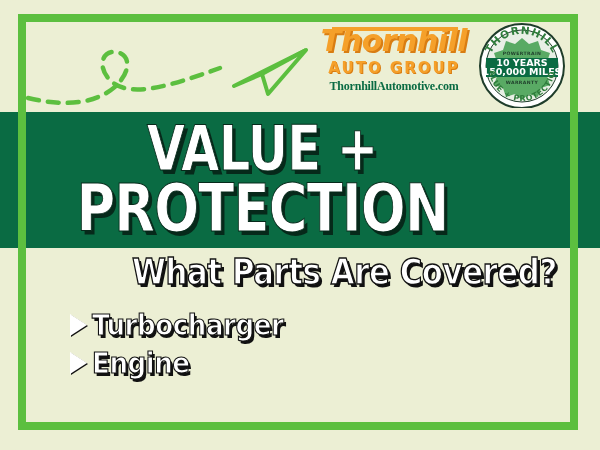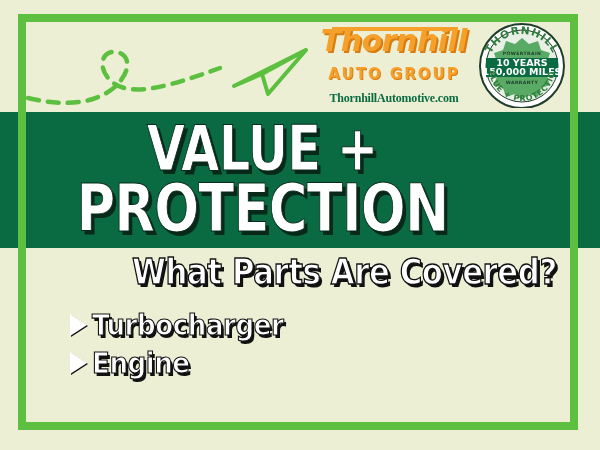--- a/index.html
+++ b/index.html
@@ -42,21 +42,21 @@
     text-shadow:2px 2px 0 #d97d12;
     margin:0;
   }
   .logo-bar{
     position:absolute;left:22px;top:3px;width:126px;height:4px;
     background:#f5a02a;
   }
   .logo-auto{
     font-family:"DejaVu Sans", sans-serif;
     font-weight:bold;font-size:15px;letter-spacing:2px;
-    color:#f5a02a;line-height:17px;margin:8px;
+    color:#f5a02a;line-height:17px;margin:2px;
     text-shadow:1px 1px 0 #d97d12;
   }
   .logo-site{
     font-family:Liberation Serif, serif;
     font-weight:bold;font-size:12px;color:#0a6b43;
     line-height:15px;margin:2px 0 0 0;letter-spacing:-0.2px;
   }
   
   .badge{position:absolute;left:478px;top:22px;width:88px;height:86px;}
   .badge svg{display:block;}

